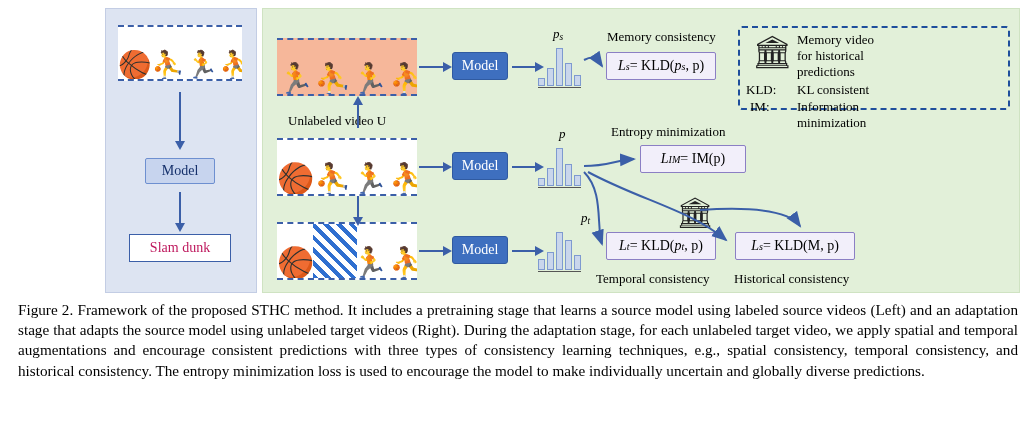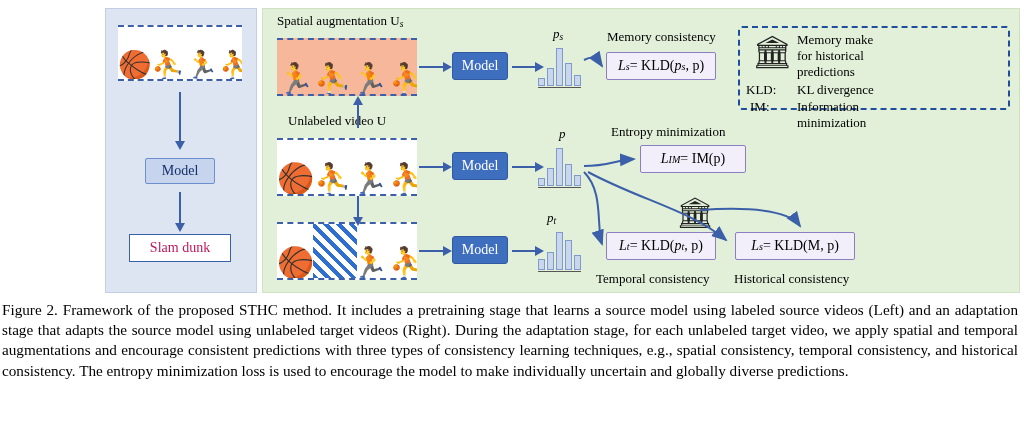--- a/index.html
+++ b/index.html
@@ -180,21 +180,21 @@
     color: #222;
     font-size: 30px;
     line-height: 1;
   }
   .italic { font-style: italic; }
   .sub { font-size: 0.72em; vertical-align: -0.25em; }
   .caption-block {
     position: absolute;
     left: 0; top: 300px;
     width: 1024px;
-    padding: 0 6px 0 2px;
+    padding: 0 6px 0 18px;
     box-sizing: border-box;
     font-size: 15.2px;
     line-height: 1.33;
     text-align: justify;
     color: #000;
   }
   .curve-svg {
     position: absolute;
     left: 0; top: 0;
     width: 1024px; height: 300px;
@@ -221,23 +221,20 @@
   <div class="arrow-v" style="left:179px; top:92px; height:50px;"></div>
 
   <div class="box model-box-left" style="left:145px; top:158px; width:70px; height:26px;">Model</div>
 
   <div class="arrow-v" style="left:179px; top:192px; height:32px;"></div>
 
   <div class="box white-box" style="left:129px; top:234px; width:102px; height:28px;">Slam dunk</div>
 
   <div class="right-panel"></div>
 
-  <div class="caption-text" style="left:277px; top:13px;">
-    <span>Spatial augmentation U</span><span class="italic sub">s</span>
-  </div>
   <div class="caption-text" style="left:288px; top:113px;">Unlabeled video U</div>
 
   <div class="filmstrip strip-row strip-spatial">
     <div class="frames">
       <span class="figure-glyph">🏃</span>
       <span class="figure-glyph">⛹</span>
       <span class="figure-glyph">🏃</span>
       <span class="figure-glyph">⛹</span>
 
     </div>
@@ -275,21 +272,21 @@
   <div class="box model-box" style="left:452px; top:236px; width:56px; height:28px;">Model</div>
 
   <div class="arrow-h" style="left:512px; top:66px; width:24px;"></div>
   <div class="arrow-h" style="left:512px; top:166px; width:24px;"></div>
   <div class="arrow-h" style="left:512px; top:250px; width:24px;"></div>
 
   <div class="caption-text italic" style="left:553px; top:26px;">
     <span>p</span><span class="sub">s</span>
   </div>
   <div class="caption-text italic" style="left:559px; top:126px;">p</div>
-  <div class="caption-text italic" style="left:547px; top:210px;">
+  <div class="caption-text italic" style="left:581px; top:210px;">
     <span>p</span><span class="sub">t</span>
   </div>
 
   <div class="hist" id="hist-spatial" style="left:538px; top:46px;">
     <div class="axis"></div>
   <div class="bar" style="height: 8px;"></div>
       <div class="bar" style="height: 18px;"></div>
       <div class="bar" style="height: 38px;"></div>
       <div class="bar" style="height: 23px;"></div>
       <div class="bar" style="height: 11px;"></div>
@@ -343,25 +340,25 @@
   <div class="box loss-box" style="left:735px; top:232px; width:120px; height:28px;">
     <span class="italic">L</span>
       <span class="italic sub">s</span>
       <span> = KLD(M, p)</span>
   </div>
 
   <div class="bank-icon" style="left:676px; top:198px;">🏛</div>
 
   <div class="legend-box"></div>
   <div class="bank-icon" style="left:752px; top:36px; font-size:32px;">🏛</div>
-  <div class="legend-line" style="left:797px; top:32px;">Memory make</div>
+  <div class="legend-line" style="left:797px; top:32px;">Memory video</div>
   <div class="legend-line" style="left:797px; top:48px;">for historical</div>
   <div class="legend-line" style="left:797px; top:64px;">predictions</div>
   <div class="legend-line" style="left:746px; top:82px;">KLD:</div>
-  <div class="legend-line" style="left:797px; top:82px;">KL divergence</div>
+  <div class="legend-line" style="left:797px; top:82px;">KL consistent</div>
   <div class="legend-line" style="left:750px; top:99px;">IM:</div>
   <div class="legend-line" style="left:797px; top:99px;">Information</div>
   <div class="legend-line" style="left:797px; top:115px;">minimization</div>
 
   <svg class="curve-svg">
     <defs>
       <marker id="ah" markerWidth="9" markerHeight="9" refX="7" refY="3.2" orient="auto">
         <path d="M0,0 L8,3.2 L0,6.4 z" fill="#3b5fa8"></path>
       </marker>
     </defs>

